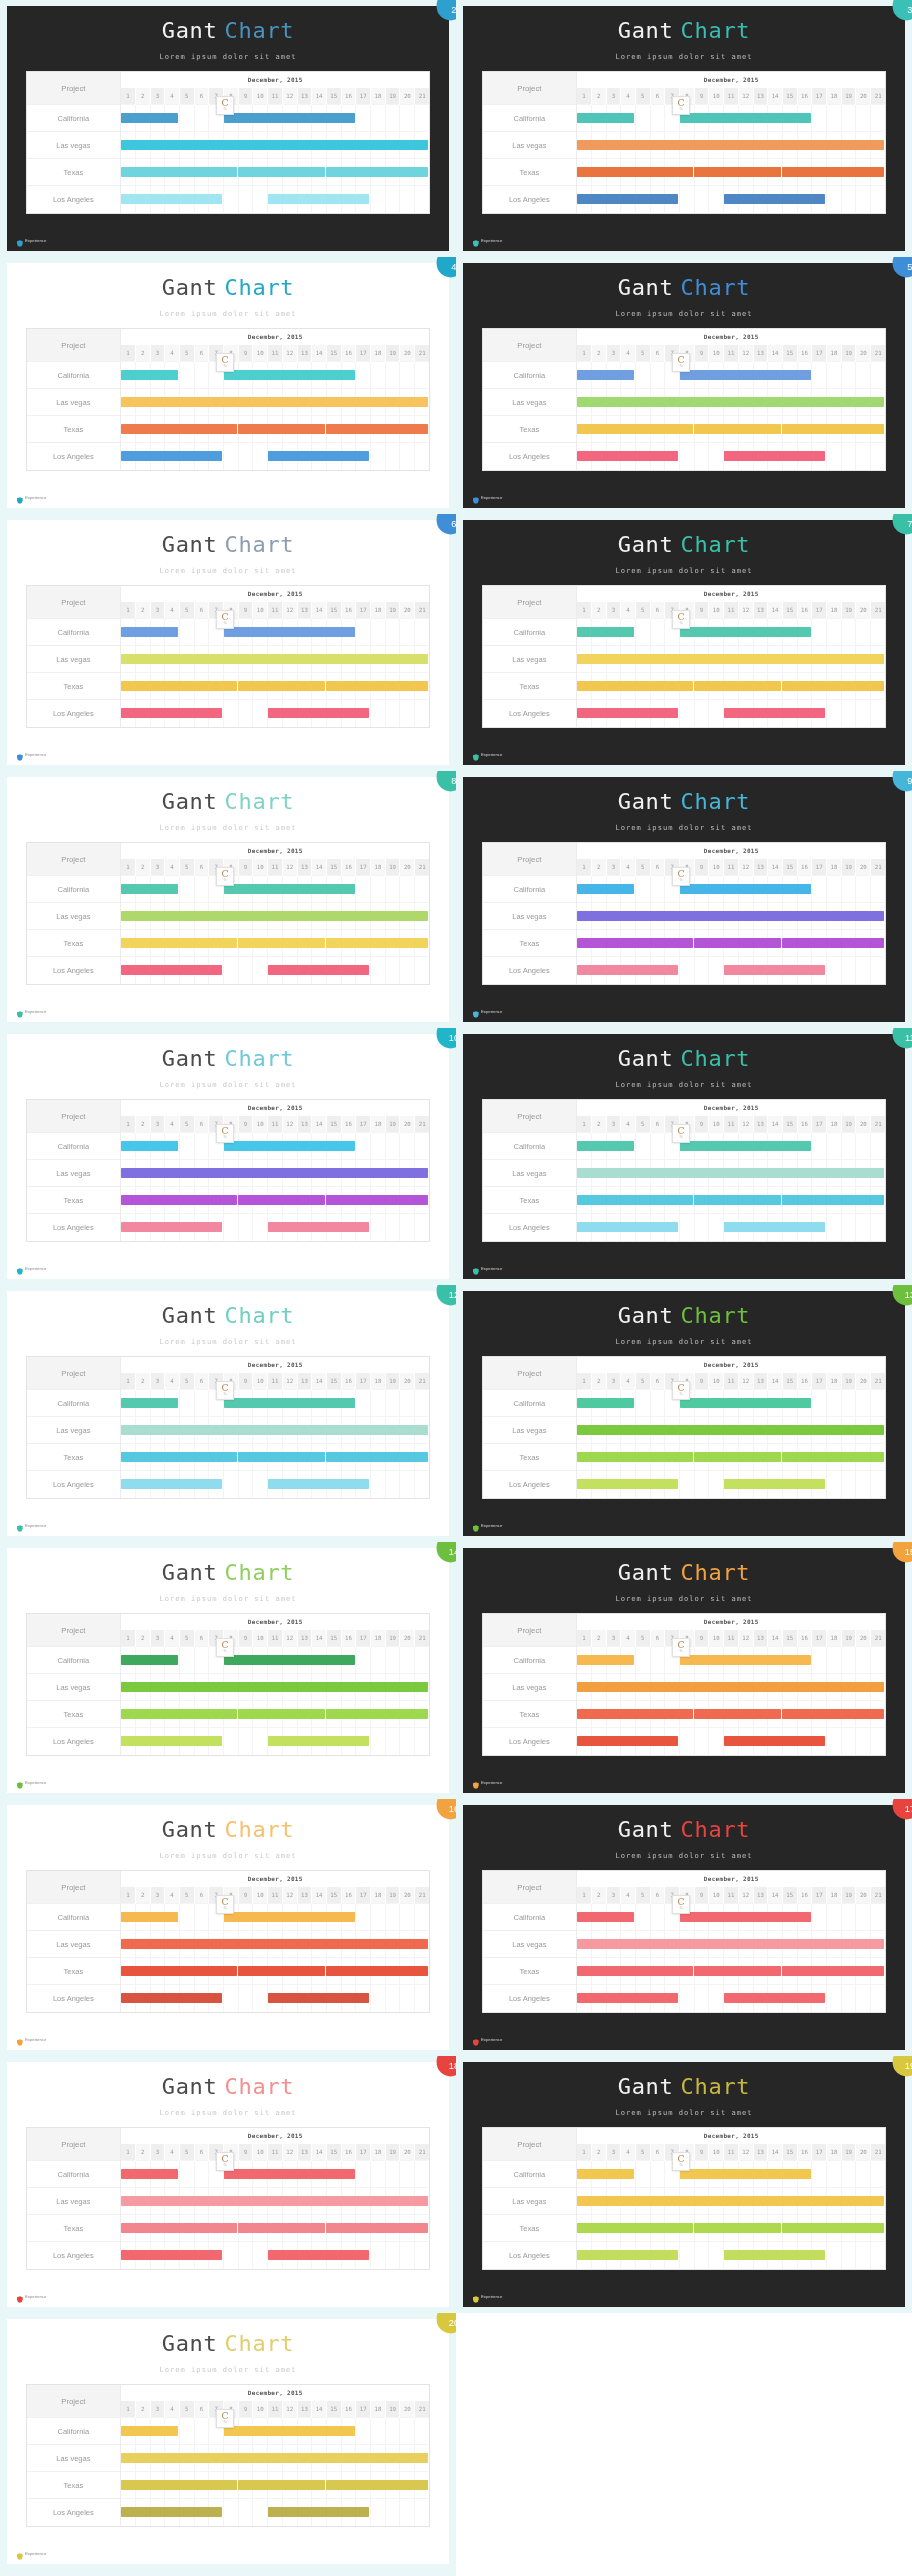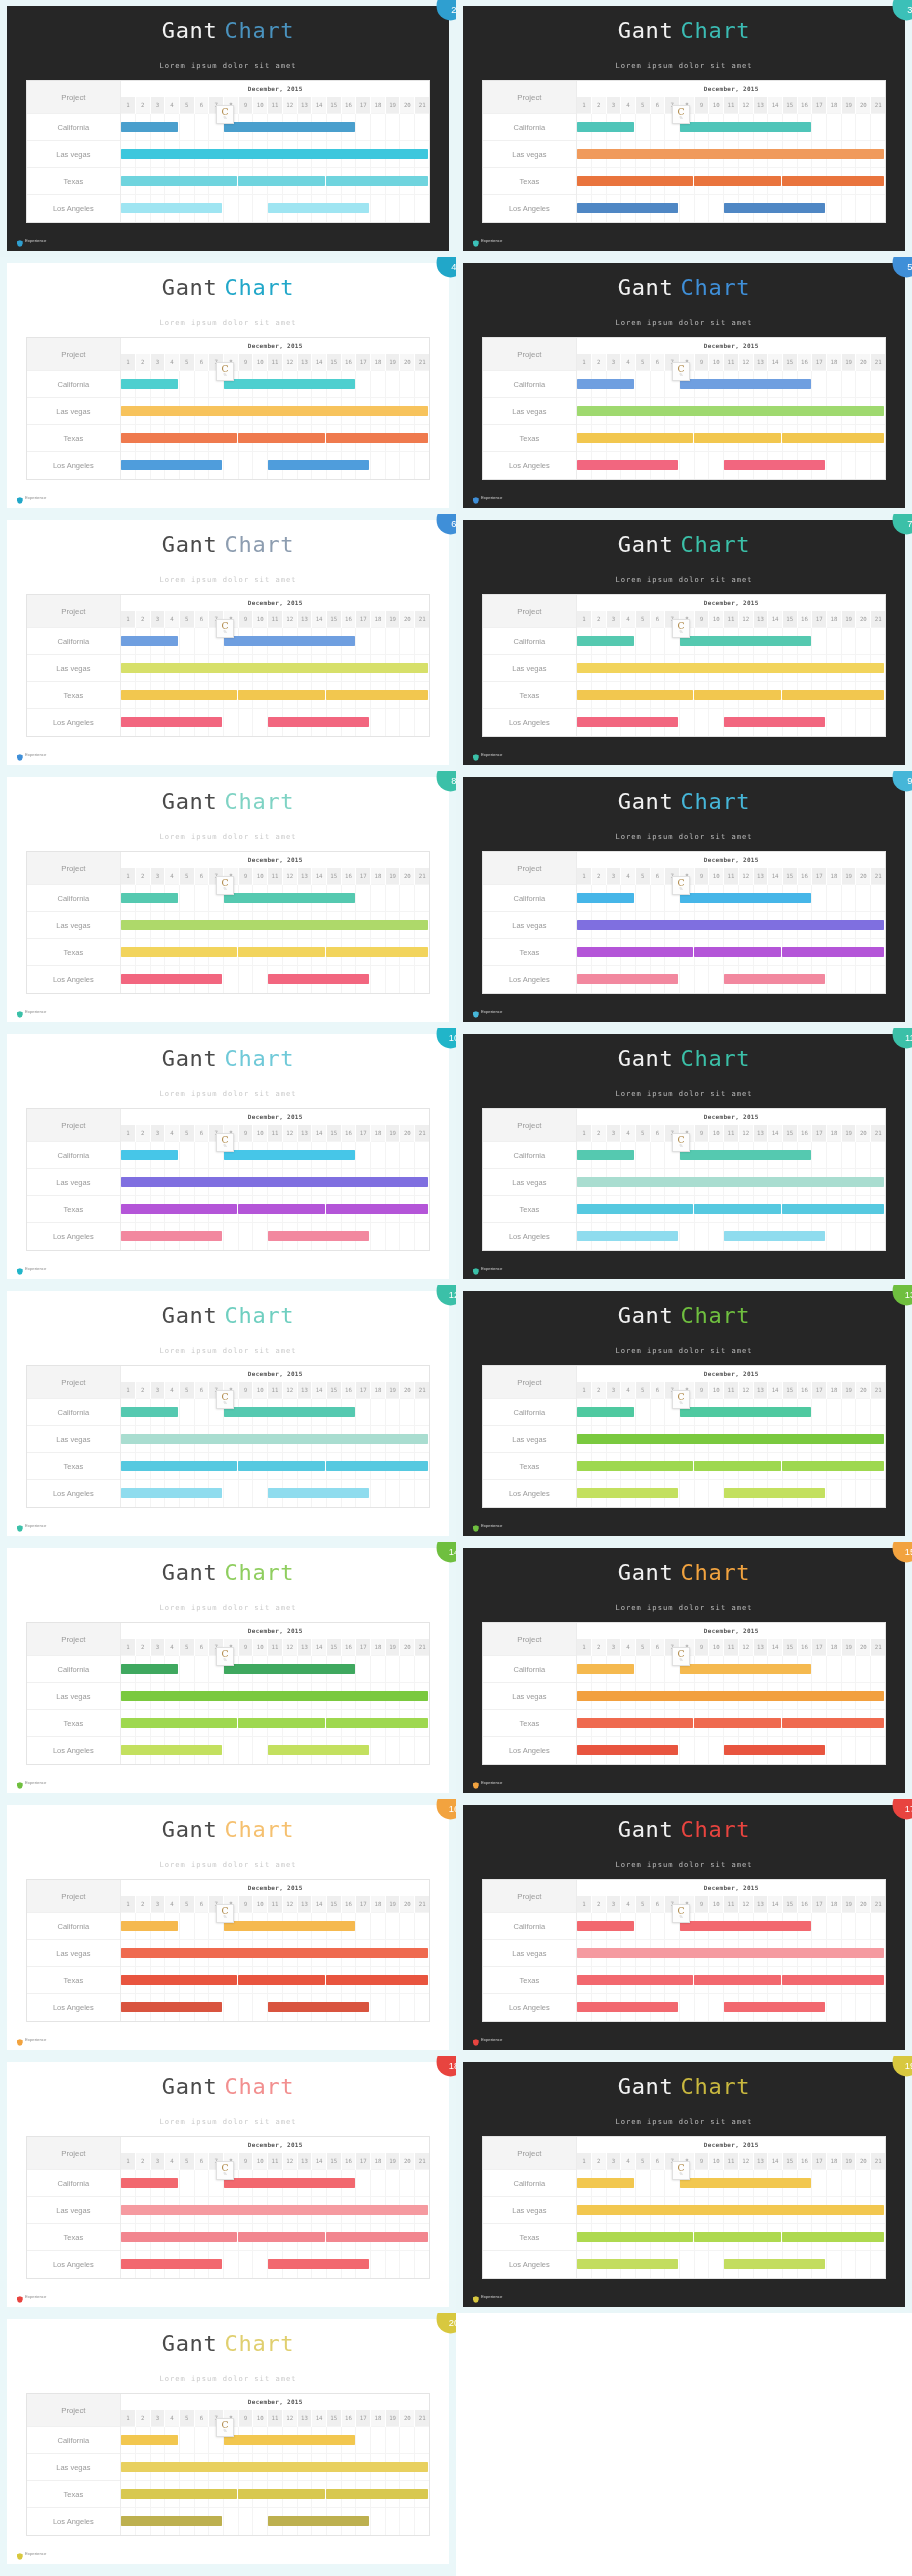--- a/index.html
+++ b/index.html
@@ -62,21 +62,21 @@
   .title h1 {
     font-size:22px;
     font-weight:400;
     letter-spacing:0.7px;
     line-height:1.1;
   }
   .th-dark .title h1 .w1 { color:#f2f2f2; }
   .th-light .title h1 .w1 { color:#4a4a4a; }
   .title h1 .w2 { margin-left:7.1px; }
   .title .sub {
-    margin-top:18px;
+    margin-top:9px;
     font-size:7.1px;
     letter-spacing:1px;
   }
   .th-dark .title .sub { color:#bdbdbd; }
   .th-light .title .sub { color:#c9c9c9; }
 
   
   .tablewrap {
     margin:10px 18.5px 0 18.5px;
     background:#fff;

